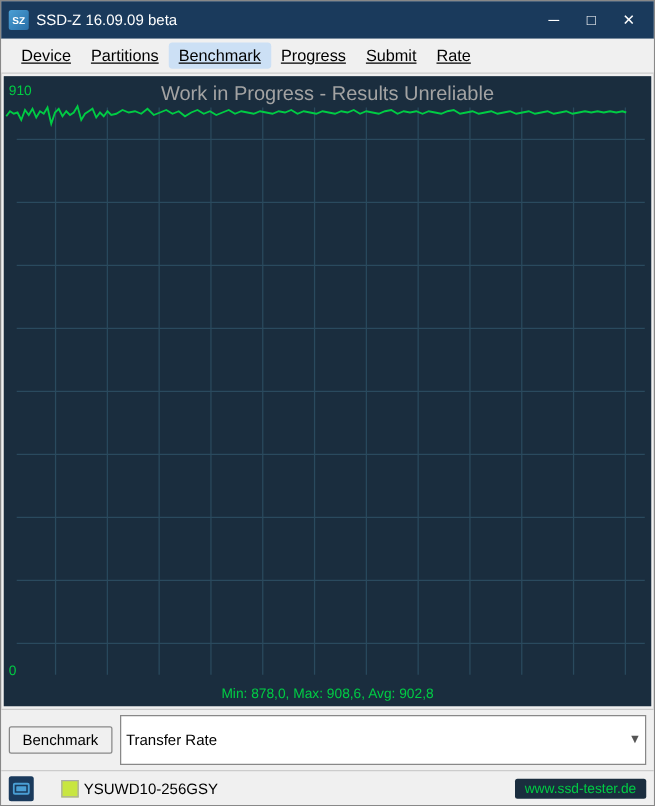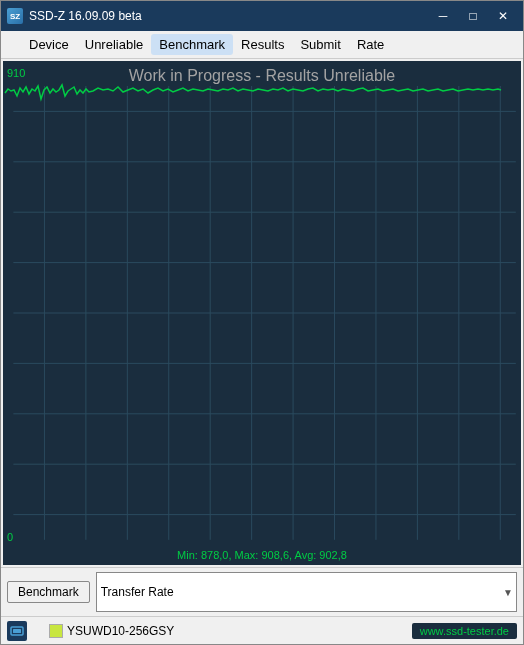--- a/index.html
+++ b/index.html
@@ -60,24 +60,25 @@
       cursor: pointer;
       font-size: 12px;
       display: flex;
       align-items: center;
       justify-content: center;
     }
     .menu-bar {
       background: #f0f0f0;
       display: flex;
       align-items: center;
-      padding: 2px 20px;
+      padding: 2px 8px;
       border-bottom: 1px solid #ccc;
       height: 28px;
       flex-shrink: 0;
+      text-decoration: underline;
     }
     .menu-item {
       padding: 3px 8px;
       cursor: pointer;
       font-size: 13px;
       border-radius: 3px;
       color: #000;
     }
     .menu-item.active {
       background: #cce0f5;
@@ -226,23 +227,23 @@
     <span class="title-text">SSD-Z 16.09.09 beta</span>
     <div class="window-controls">
       <button class="win-btn">─</button>
       <button class="win-btn">□</button>
       <button class="win-btn close">✕</button>
     </div>
   </div>
 
   <div class="menu-bar">
     <div class="menu-item">Device</div>
-    <div class="menu-item">Unreliable</div>
+    <div class="menu-item">Partitions</div>
     <div class="menu-item active">Benchmark</div>
-    <div class="menu-item">Results</div>
+    <div class="menu-item">Progress</div>
     <div class="menu-item">Submit</div>
     <div class="menu-item">Rate</div>
   </div>
 
   <div class="chart-area">
 
     <svg class="chart-svg" xmlns="http://www.w3.org/2000/svg">
 
       <rect width="100%" height="100%" fill="#1a2d3e"></rect>
 

